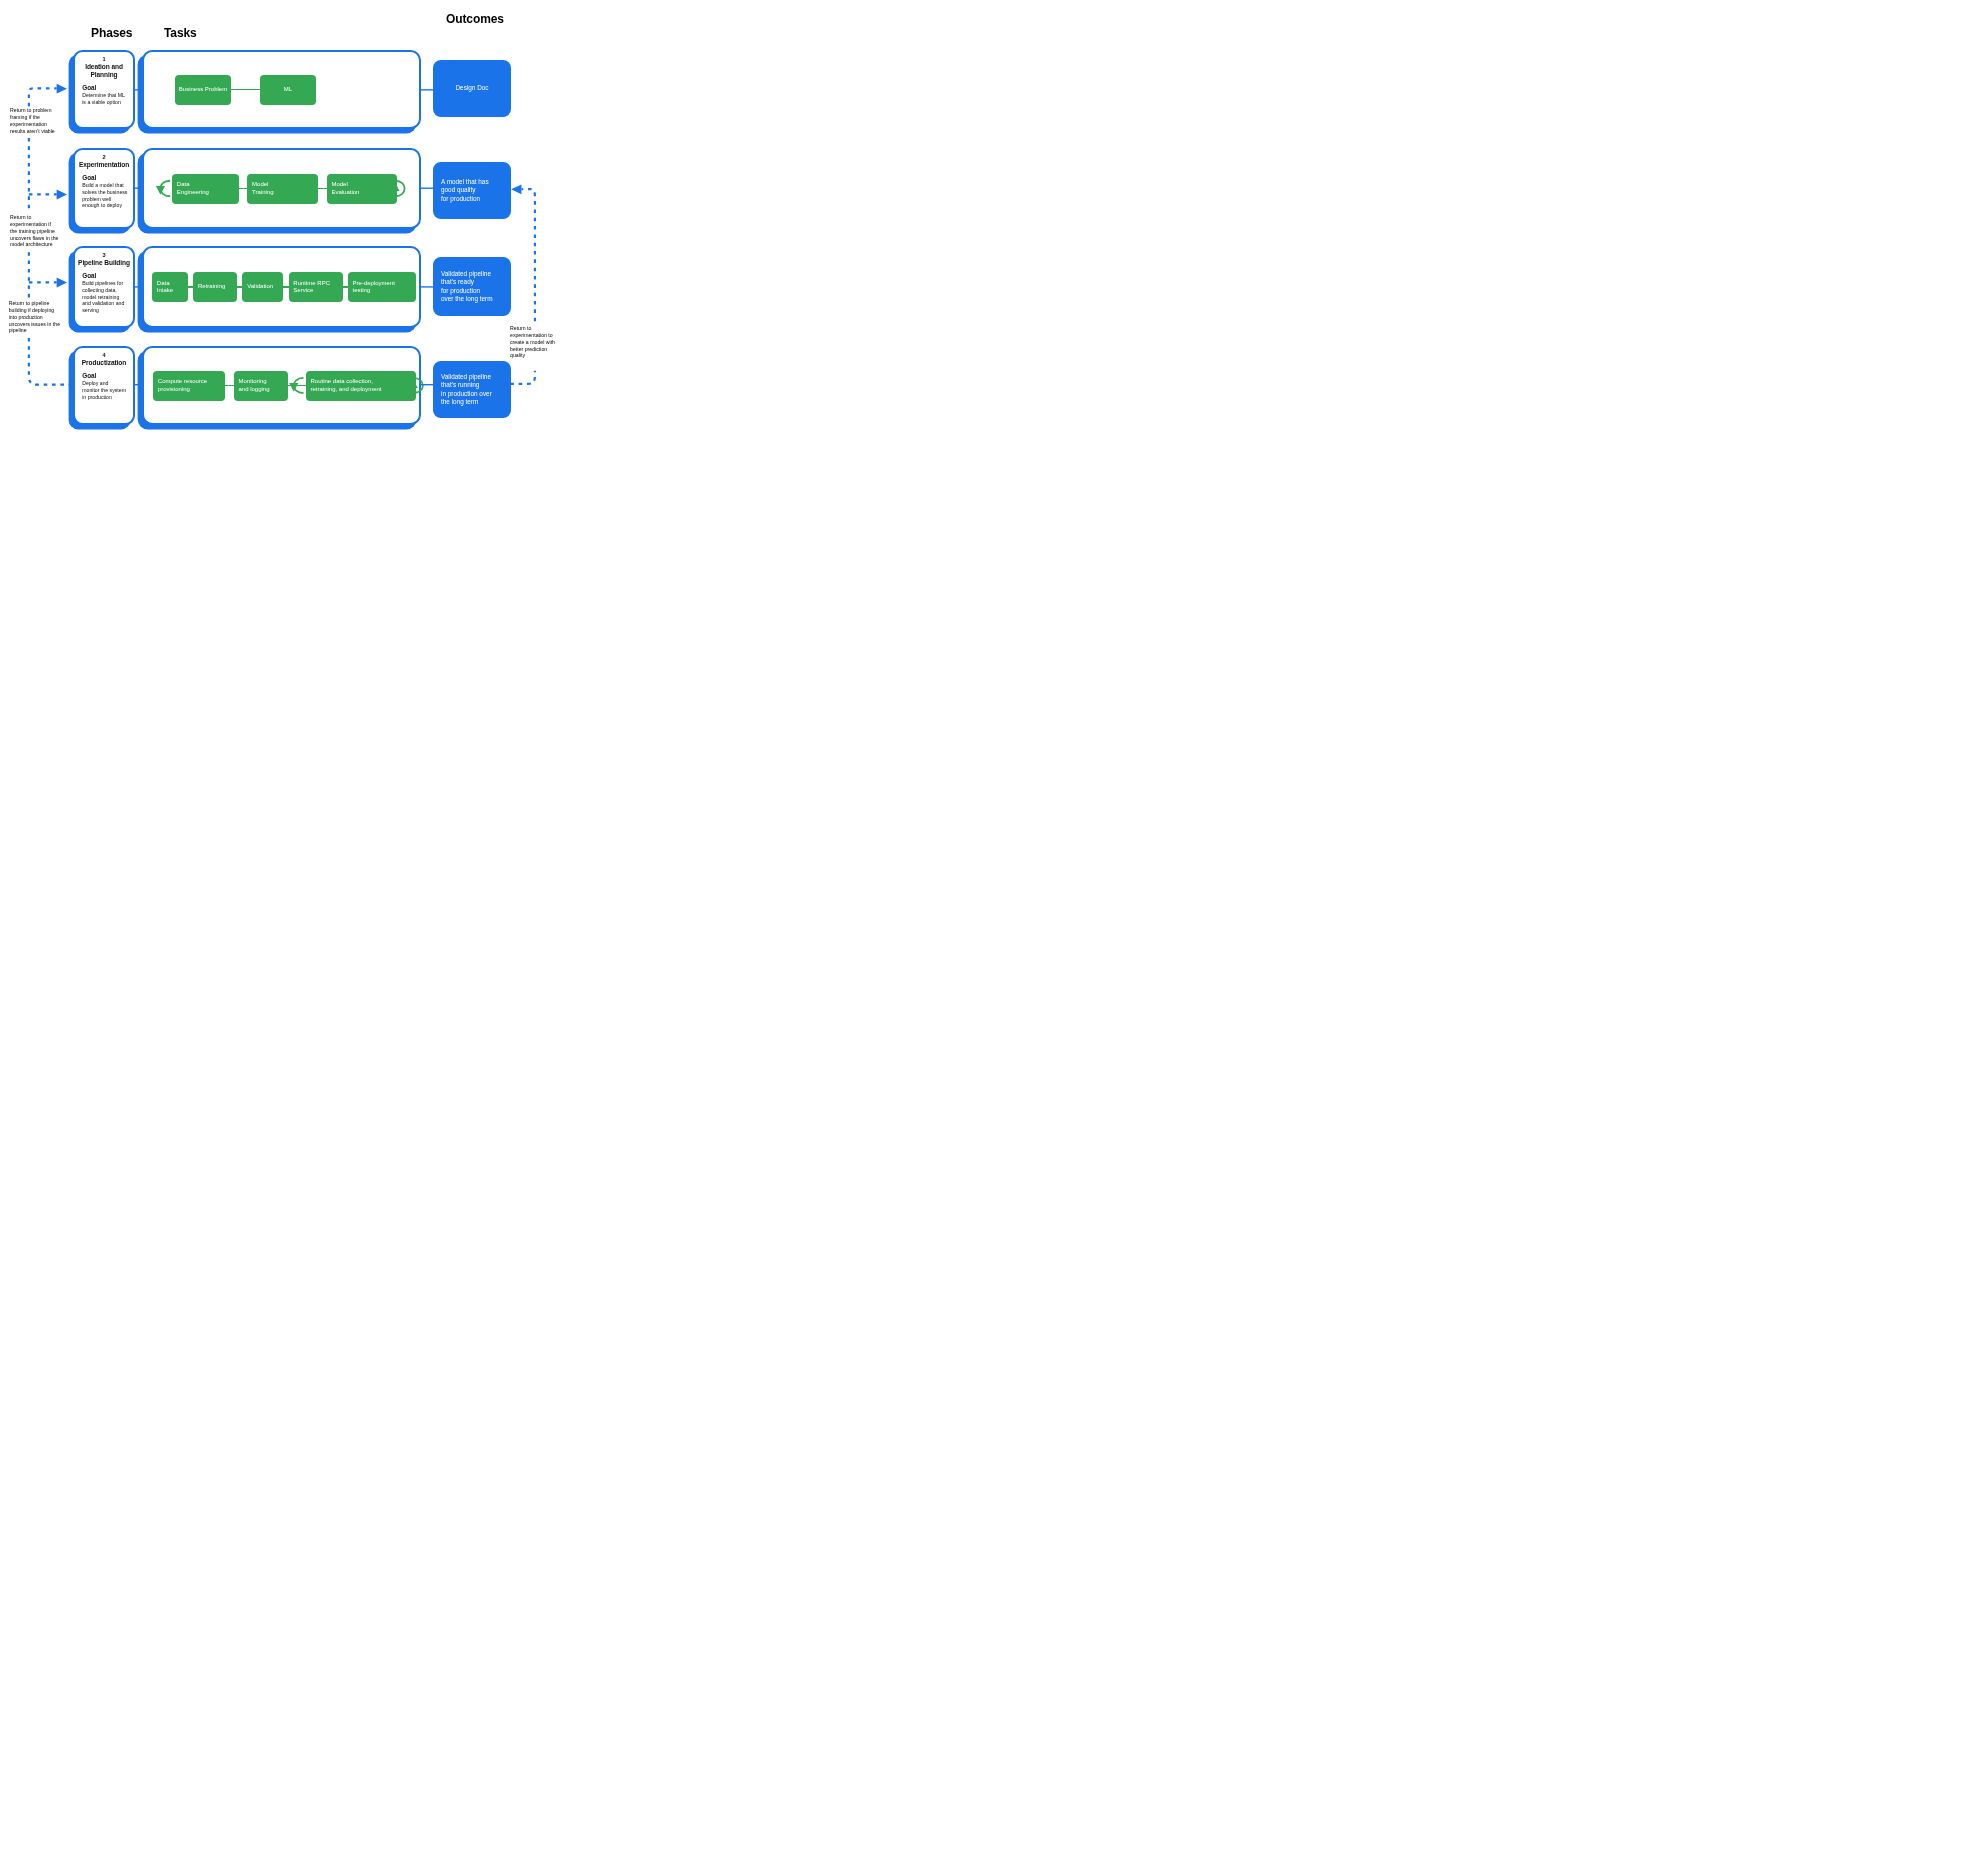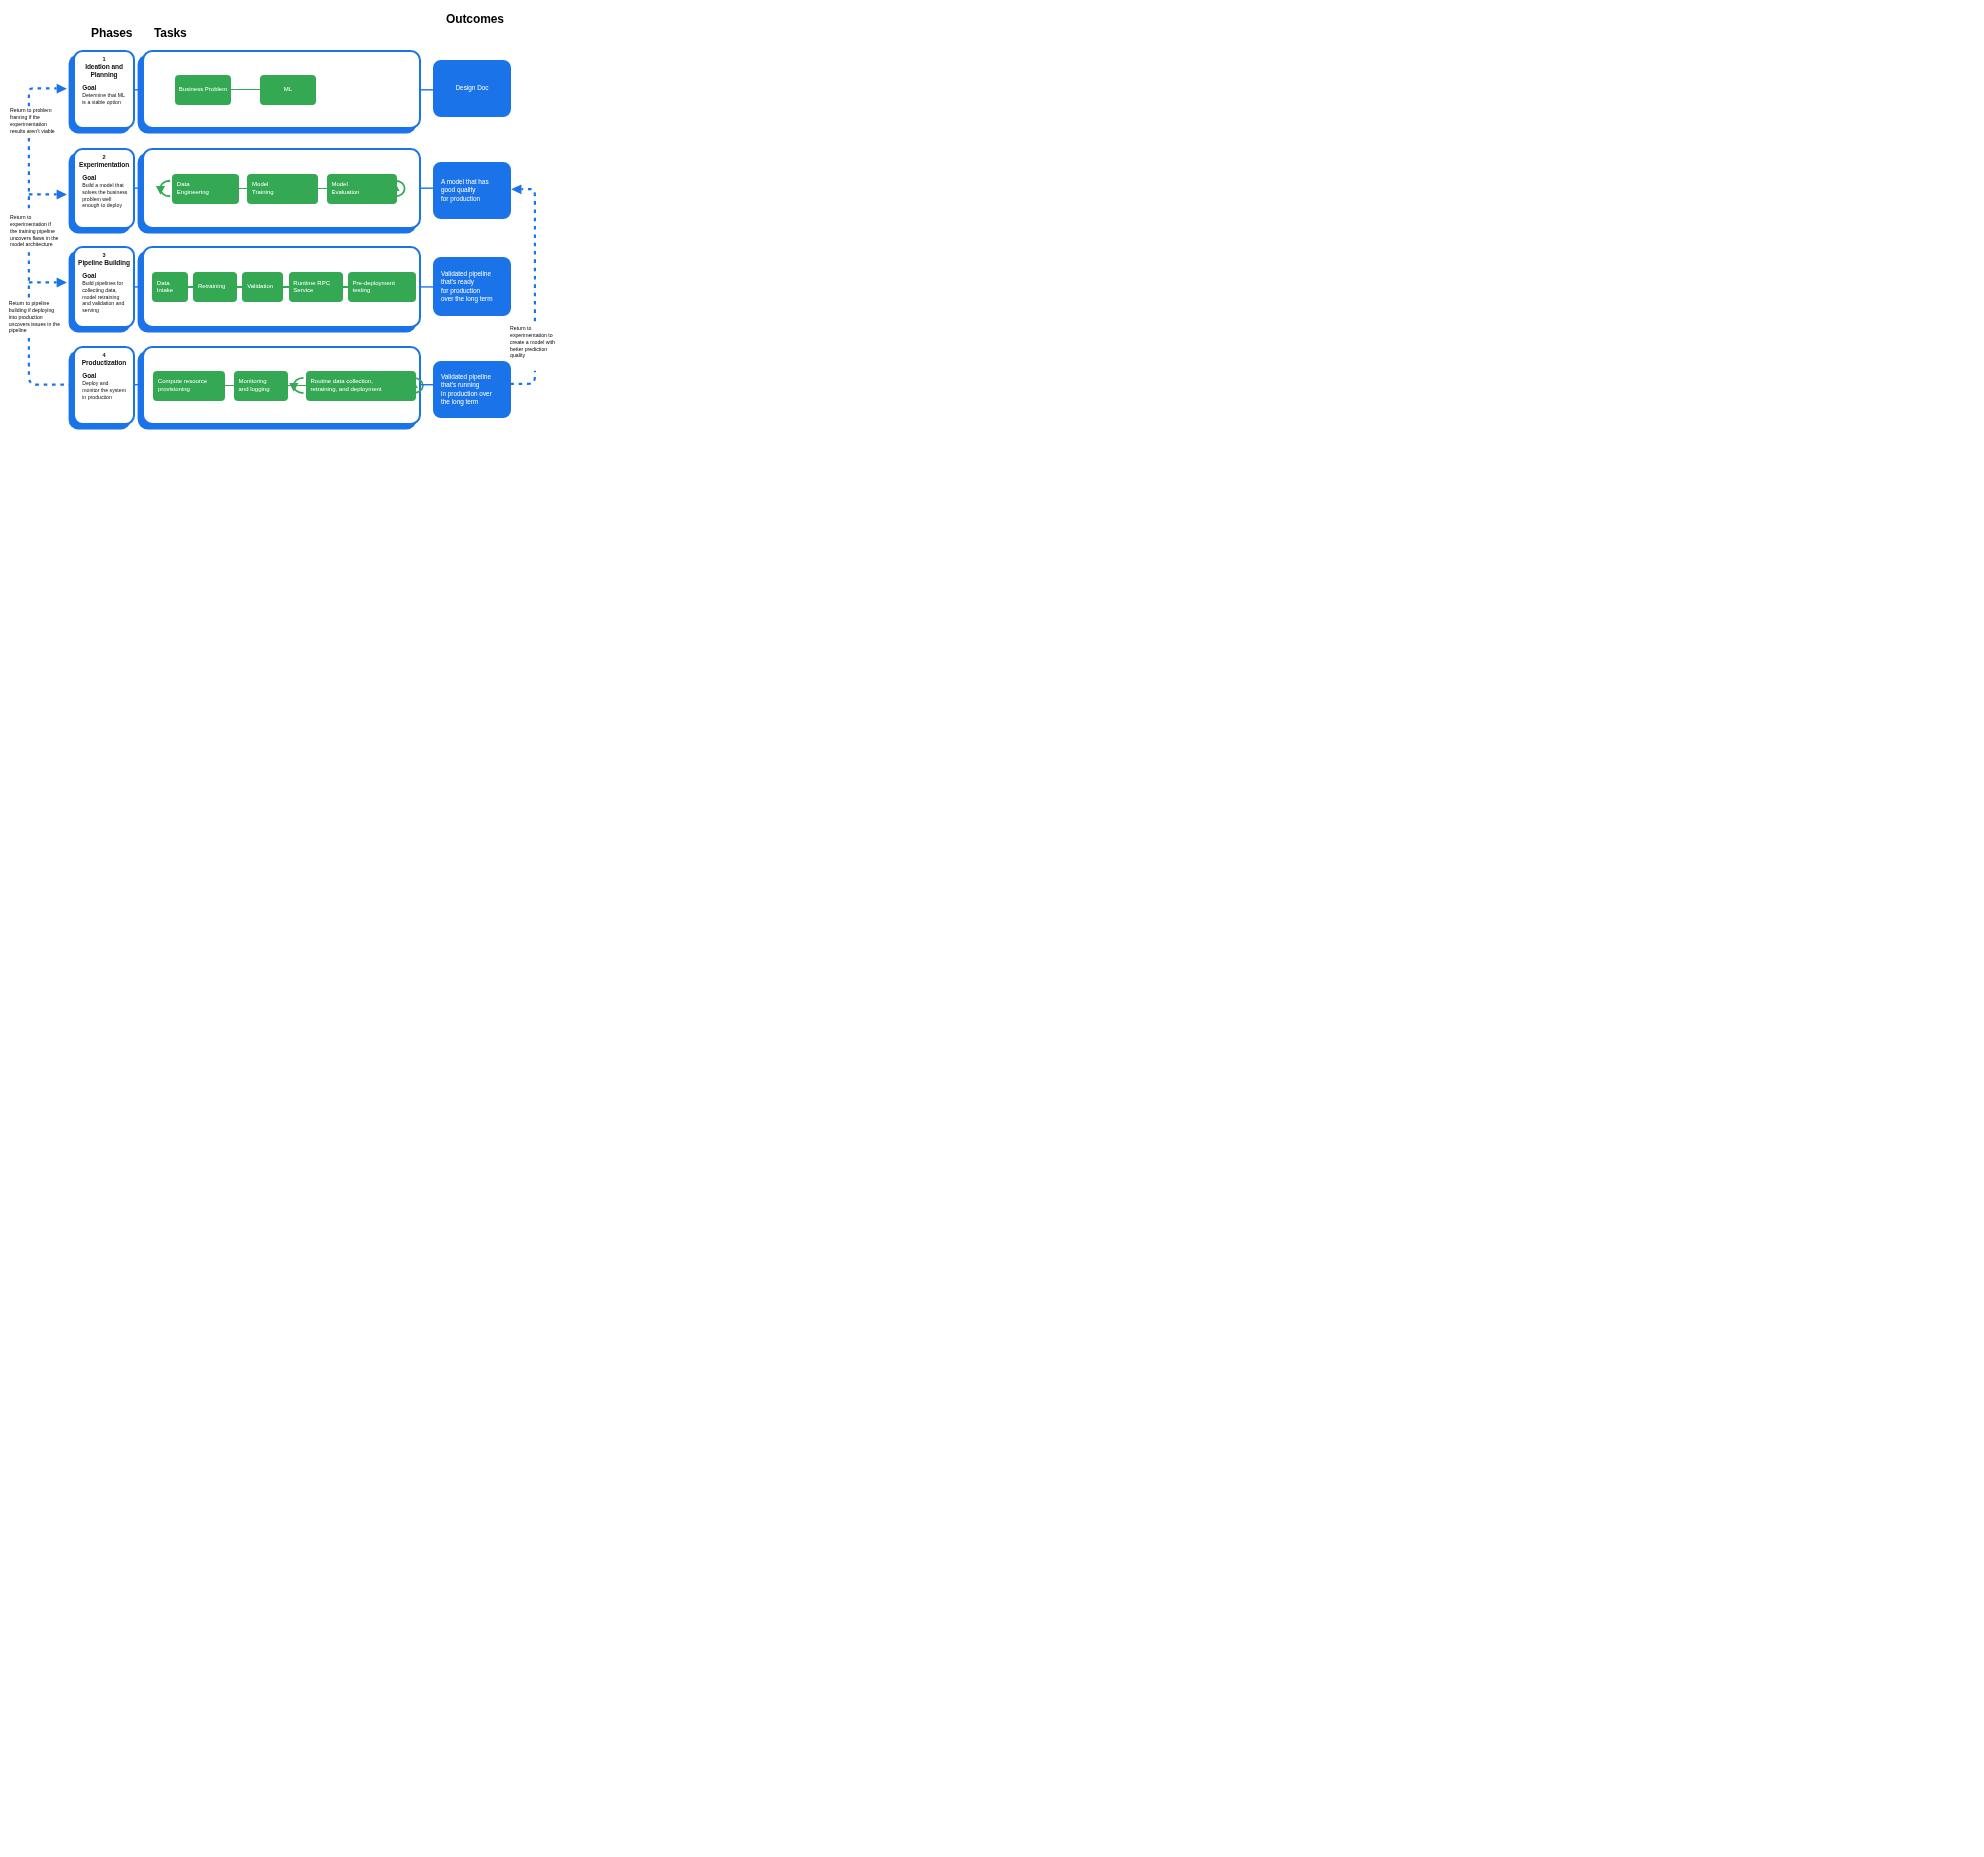--- a/index.html
+++ b/index.html
@@ -132,21 +132,21 @@
     pointer-events:none;
     z-index:4;
   }
 </style>
 </head>
 <body>
 
 <div class="canvas">
 
   <div class="col-header" style="left:72px;top:26px;">Phases</div>
-  <div class="col-header" style="left:135px;top:26px;">Tasks</div>
+  <div class="col-header" style="left:145px;top:26px;">Tasks</div>
   <div class="col-header" style="left:427px;top:12px;">Outcomes</div>
 
   <div class="phase-card" style="top:50px;height:79px;">
     <div class="pnum">1</div>
     <div class="ptitle">Ideation and
 Planning</div>
     <div class="goal-label">Goal</div>
     <div class="goal-text">Determine that ML
 is a viable option</div>
   </div>

